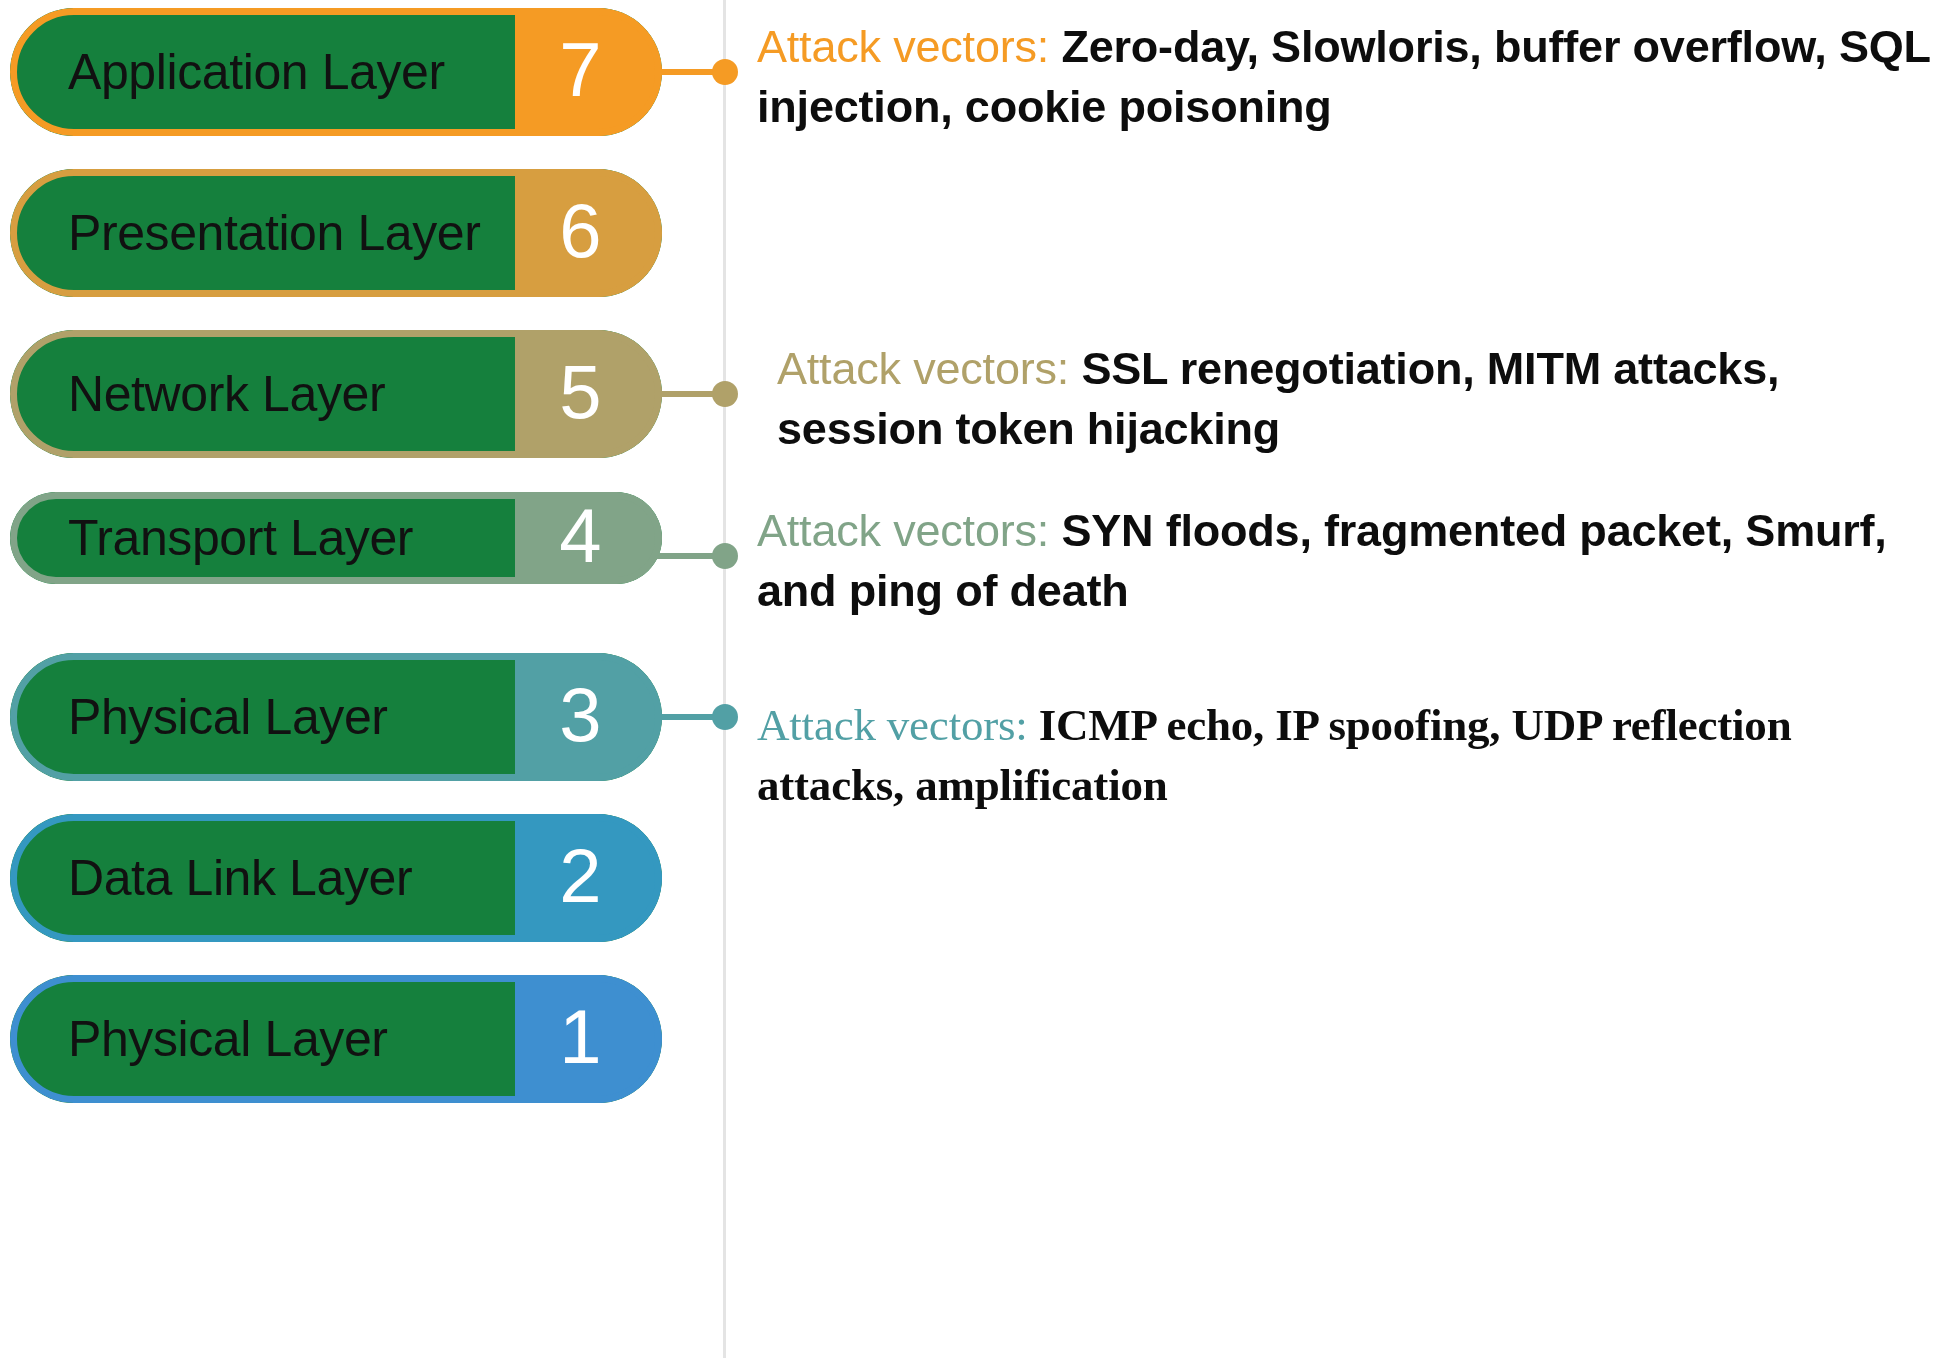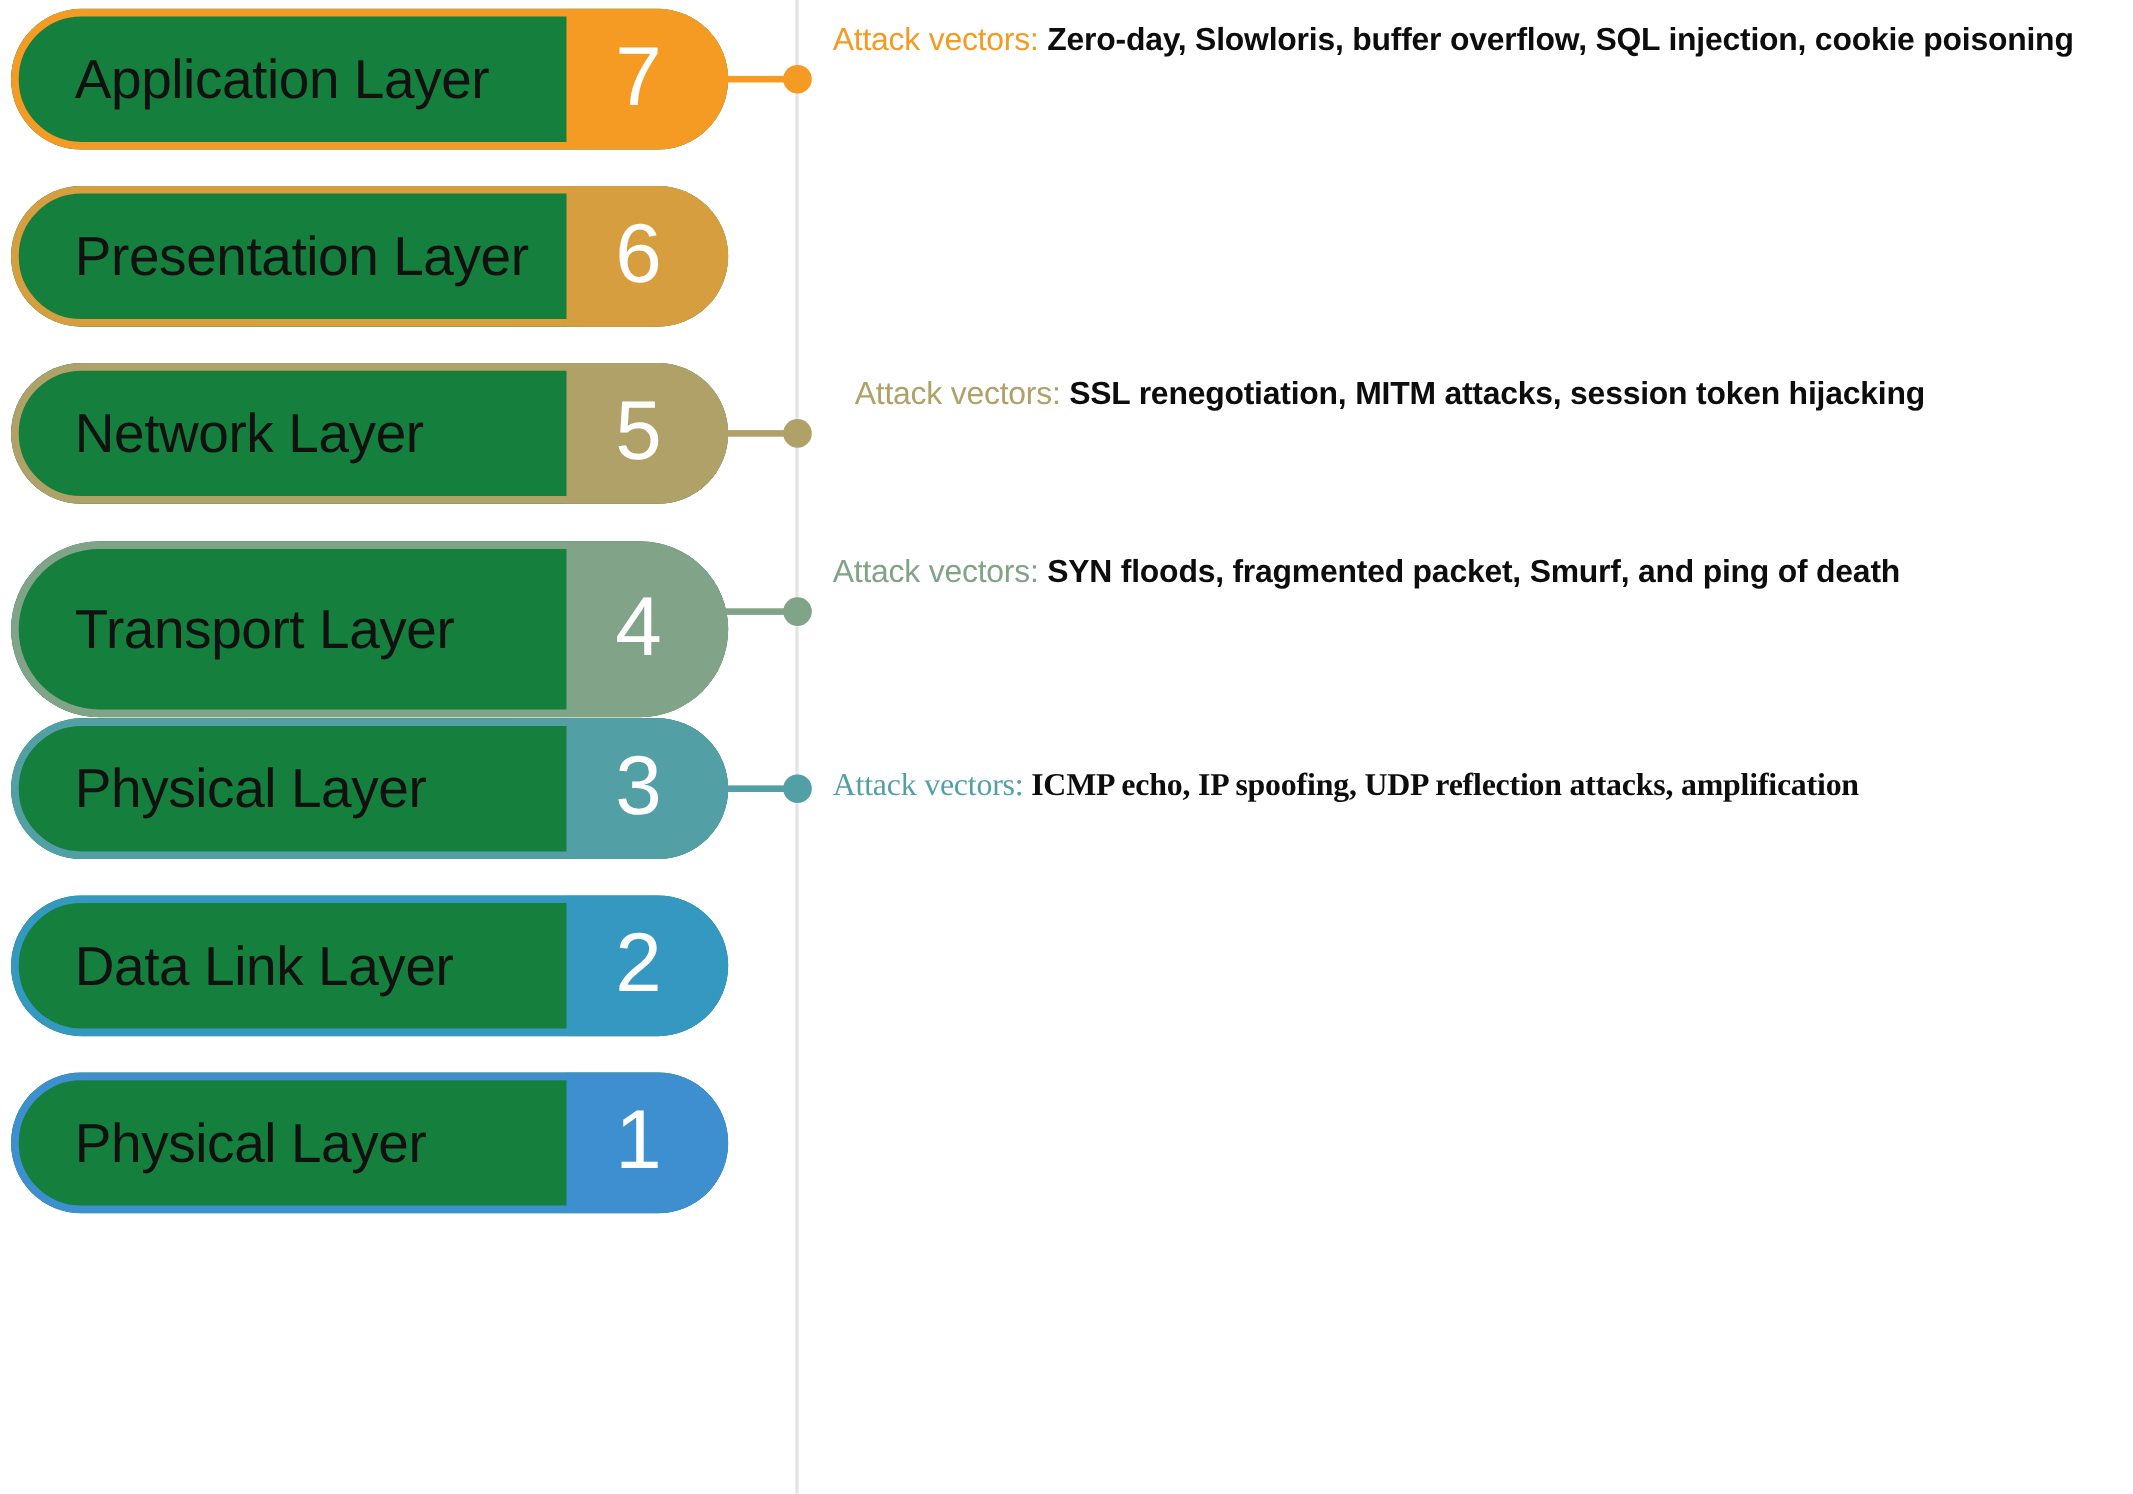--- a/index.html
+++ b/index.html
@@ -121,21 +121,21 @@
     top: 50%;
     margin-top: -13px;
     right: 0;
   }
 
   
   .annotation {
     position: absolute;
     left: 757px;
     width: 1175px;
-    font-size: 29px;
+    font-size: 45px;
     line-height: 1.34;
     color: #111111;
     letter-spacing: -0.2px;
   }
   .annotation .av-label {
     font-weight: 400;
   }
   .annotation .av-body {
     font-weight: 700;
     color: #0d0d0d;
@@ -182,21 +182,21 @@
           <span class="pill-badge-num">5</span>
         </div>
         <div class="pill-outline" style="border-color: rgb(176, 161, 105);"></div>
       </div>
     </div>
     <div class="connector" style="left: 655px; top: 381px; width: 83px; height: 26px;">
       <div class="connector-line" style="background: rgb(176, 161, 105); width: 70px;"></div>
       <div class="connector-dot" style="background: rgb(176, 161, 105);"></div>
     </div>
     <div class="annotation" style="top: 339px; margin-left: 20px;"><span class="av-label" style="color: rgb(176, 161, 105);">Attack vectors:</span><span class="av-body"> SSL renegotiation, MITM attacks, session token hijacking</span></div>
-    <div class="layer-row" style="top: 492px; height: 160px; width: 660px;">
+    <div class="layer-row" style="top: 492px; height: 92px; width: 660px;">
       <div class="pill">
         <div class="pill-label">
           <span class="pill-label-text">Transport Layer</span>
         </div>
         <div class="pill-badge" style="background: rgb(129, 164, 136);">
           <span class="pill-badge-num">4</span>
         </div>
         <div class="pill-outline" style="border-color: rgb(129, 164, 136);"></div>
       </div>
     </div>

